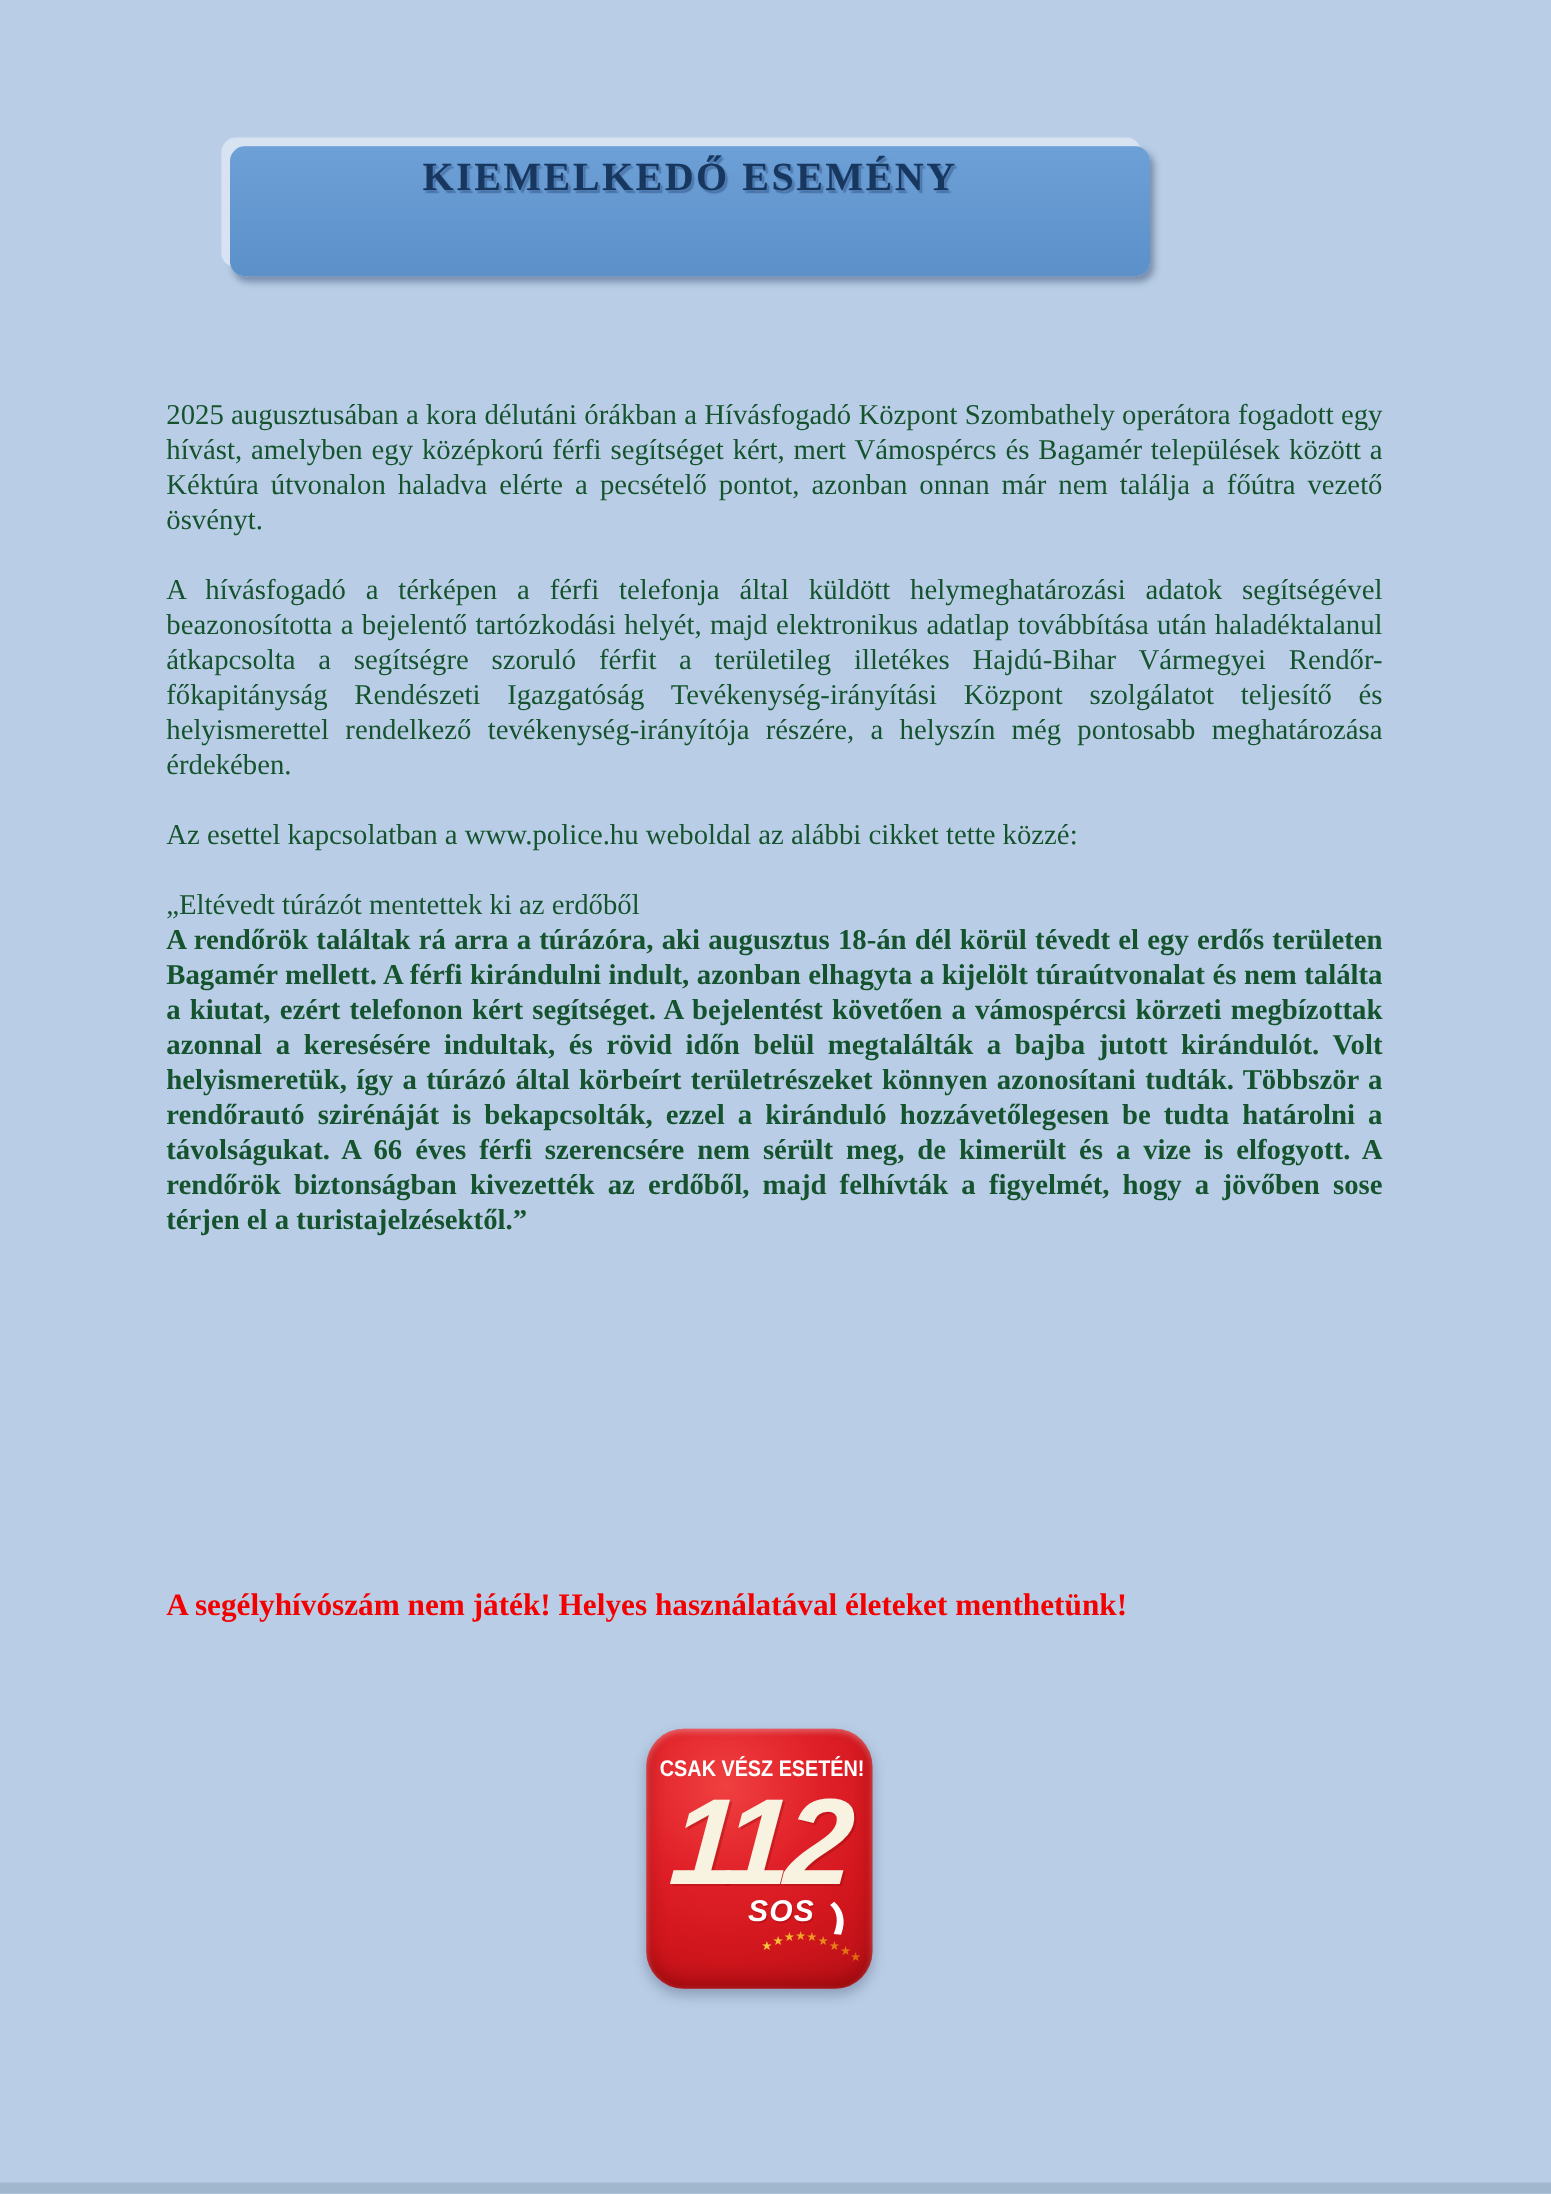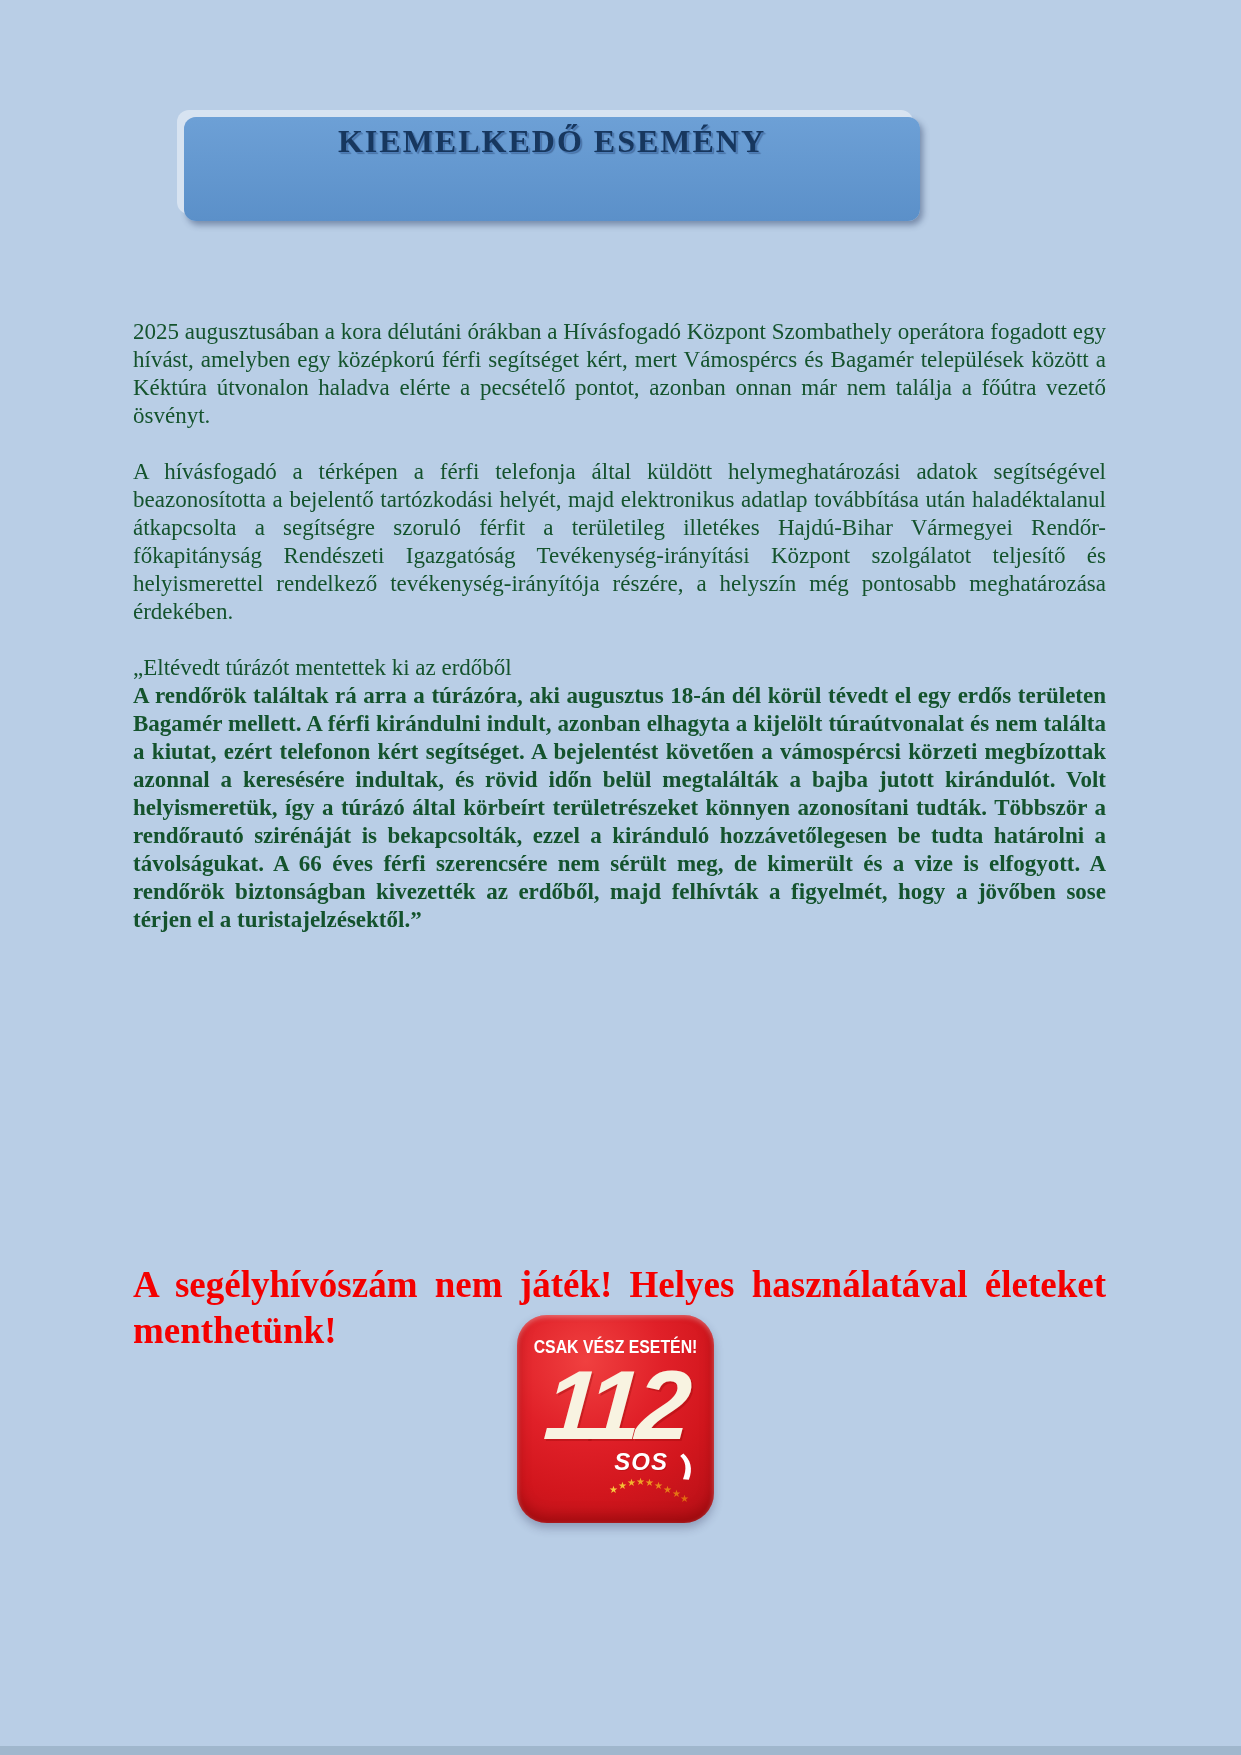--- a/index.html
+++ b/index.html
@@ -48,32 +48,32 @@
   }
   .content p { margin: 0 0 28px 0; }
   .content .quote-line { margin: 0; }
   .content .quote-body { margin: 0; font-weight: bold; }
 
   
   .warning {
     position: absolute;
     left: 133px; top: 1262px;
     width: 973px;
-    font-size: 37px;
+    font-size: 25px;
     font-weight: bold;
     line-height: 46px;
     color: #f40000;
     text-align: justify;
   }
 
   
   .logo112 {
     position: absolute;
-    left: 517px; top: 1315px;
-    width: 197px; height: 208px;
+    left: 517px; top: 1383px;
+    width: 181px; height: 208px;
     border-radius: 30px;
     background: radial-gradient(circle at 35% 22%, #f04040 0%, #e02028 38%, #d2161d 65%, #b40f16 100%);
     box-shadow: 0 5px 10px rgba(40,40,80,0.30),
                 inset 0 2px 5px rgba(255,255,255,0.35),
                 inset 0 -7px 14px rgba(110,0,0,0.45);
     font-family: "Liberation Sans", sans-serif;
     overflow: hidden;
   }
   .logo-top-label {
     position: absolute;
@@ -134,20 +134,21 @@
 
 <div id="page">
 
   <div class="banner">
     <h1>KIEMELKEDŐ ESEMÉNY</h1>
   </div>
 
   <div class="content">
     <p>2025 augusztusában a kora délutáni órákban a Hívásfogadó Központ Szombathely operátora fogadott egy hívást, amelyben egy középkorú férfi segítséget kért, mert Vámospércs és Bagamér települések között a Kéktúra útvonalon haladva elérte a pecsételő pontot, azonban onnan már nem találja a főútra vezető ösvényt.</p>
     <p>A hívásfogadó a térképen a férfi telefonja által küldött helymeghatározási adatok segítségével beazonosította a bejelentő tartózkodási helyét, majd elektronikus adatlap továbbítása után haladéktalanul átkapcsolta a segítségre szoruló férfit a területileg illetékes Hajdú-Bihar Vármegyei Rendőr-főkapitányság Rendészeti Igazgatóság Tevékenység-irányítási Központ szolgálatot teljesítő és helyismerettel rendelkező tevékenység-irányítója részére, a helyszín még pontosabb meghatározása érdekében.</p>
+    <p>Az esettel kapcsolatban a www.police.hu weboldal az alábbi cikket tette közzé:</p>
 
     <p class="quote-line">„Eltévedt túrázót mentettek ki az erdőből</p>
     <p class="quote-body">A rendőrök találtak rá arra a túrázóra, aki augusztus 18-án dél körül tévedt el egy erdős területen Bagamér mellett. A férfi kirándulni indult, azonban elhagyta a kijelölt túraútvonalat és nem találta a kiutat, ezért telefonon kért segítséget. A bejelentést követően a vámospércsi körzeti megbízottak azonnal a keresésére indultak, és rövid időn belül megtalálták a bajba jutott kirándulót. Volt helyismeretük, így a túrázó által körbeírt területrészeket könnyen azonosítani tudták. Többször a rendőrautó szirénáját is bekapcsolták, ezzel a kiránduló hozzávetőlegesen be tudta határolni a távolságukat. A 66 éves férfi szerencsére nem sérült meg, de kimerült és a vize is elfogyott. A rendőrök biztonságban kivezették az erdőből, majd felhívták a figyelmét, hogy a jövőben sose térjen el a turistajelzésektől.”</p>
   </div>
 
   <div class="warning">A segélyhívószám nem játék! Helyes használatával életeket menthetünk!</div>
 
   <div class="logo112">
     <div class="logo-top-label">CSAK VÉSZ ESETÉN!</div>
     <div class="logo-number">112</div>

